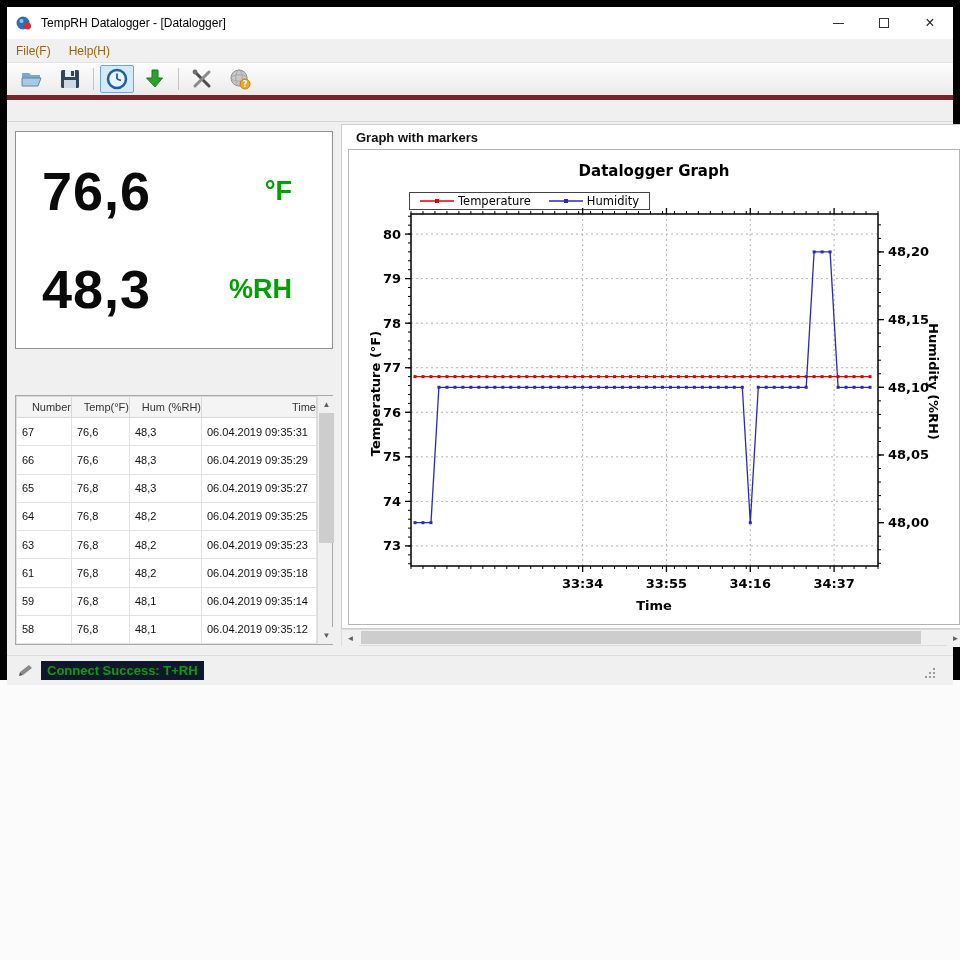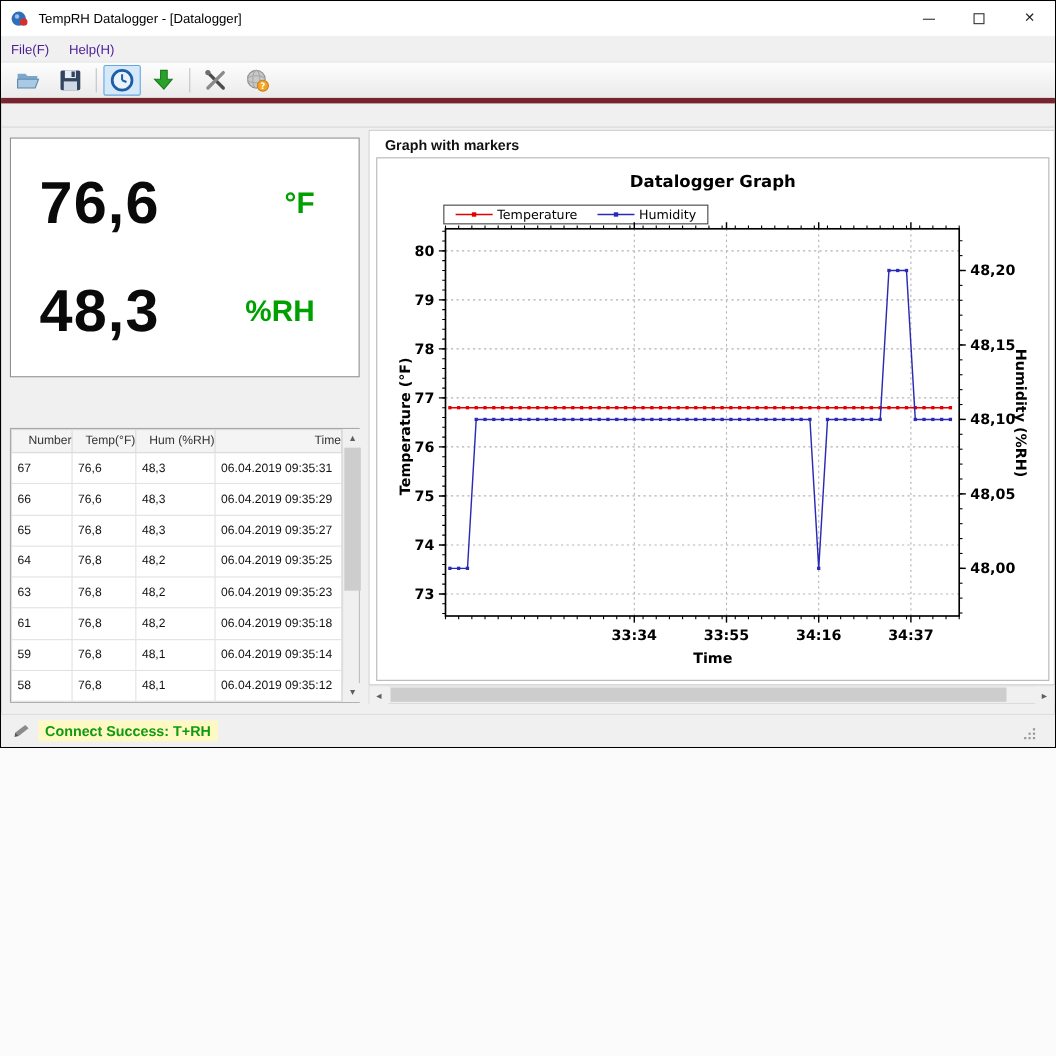--- a/index.html
+++ b/index.html
@@ -1,30 +1,30 @@
 <!DOCTYPE html>
 <html><head>
 <meta charset="utf-8">
 <style>
   * { margin:0; padding:0; box-sizing:border-box; }
   html,body { width:960px; height:960px; background:#fbfbfb; font-family:"Liberation Sans",sans-serif; }
-  .window { position:absolute; left:0; top:0; width:960px; height:680px; background:#f0f0f0; border:1px solid #000000; }
+  .window { position:absolute; left:0; top:0; width:960px; height:680px; background:#f0f0f0; border:7px solid #000000; }
 
   
   .titlebar { position:absolute; left:0; top:0; width:100%; height:32px; background:#ffffff; display:flex; align-items:center; }
   .title-icon { width:18px; height:18px; margin:0 8px 0 8px; }
   .title-text { font-size:12px; color:#000; }
   .win-buttons { position:absolute; right:0; top:0; height:32px; display:flex; }
   .win-btn { width:46px; height:32px; display:flex; align-items:center; justify-content:center; font-size:14px; color:#222; cursor:default; }
   .min-glyph { width:11px; height:1px; background:#333; display:block; }
   .max-glyph { width:10px; height:10px; border:1px solid #333; display:block; }
 
   
   .menubar { position:absolute; left:0; top:32px; width:100%; height:24px; background:#f0f0f0; display:flex; align-items:center; border-bottom:1px solid #e3e3e3; }
-  .menu-item { font-size:12px; color:#4c1d95; padding:4px 9px; }
+  .menu-item { font-size:12px; color:#a16207; padding:4px 9px; }
 
   
   .toolbar { position:absolute; left:0; top:56px; width:100%; height:32px; background:linear-gradient(#fdfdfd,#ebebeb); display:flex; align-items:center; padding-left:8px; }
   .tool-btn { width:34px; height:28px; display:flex; align-items:center; justify-content:center; border:1px solid transparent; border-radius:2px; margin-right:4px; }
   .tool-btn.selected { background:#d6e9fb; border:1px solid #66a7dd; }
   .tool-sep { width:1px; height:22px; background:#c3c3c3; margin:0 6px 0 2px; }
 
   .maroon-bar { position:absolute; left:0; top:88px; width:100%; height:5px; background:#77242c; }
 
   
@@ -63,21 +63,21 @@
   .legend-entry { display:flex; align-items:center; gap:4px; }
   .legend-label { font:11.5px "DejaVu Sans",sans-serif; color:#000; }
   .axis-label { position:absolute; font:bold 13px "DejaVu Sans",sans-serif; color:#000; white-space:nowrap; }
   .ylabel-left  { left:-44px; top:236px; transform:rotate(-90deg); transform-origin:center; width:140px; text-align:center; }
   .ylabel-right { right:-44px; top:224px; transform:rotate(90deg); transform-origin:center; width:140px; text-align:center; }
   .xlabel { left:0; top:448px; width:100%; text-align:center; }
   .tick-label { font:bold 13px "DejaVu Sans",sans-serif; fill:#000; }
 
   
   .statusbar { position:absolute; left:0; top:648px; width:100%; height:30px; background:#f0f0f0; border-top:1px solid #dddddd; display:flex; align-items:center; }
-  .status-msg { font-size:13px; font-weight:bold; margin-left:6px; background:#fef9c3; padding:2px 6px; }
+  .status-msg { font-size:13px; font-weight:bold; margin-left:6px; background:#0f172a; padding:2px 6px; }
   .grip { position:absolute; right:18px; top:10px; width:12px; height:12px; }
   .grip i { position:absolute; width:2px; height:2px; background:#9a9a9a; }
 </style>
 </head>
 <body>
 
 <div class="window">
 
   <div class="titlebar">
     <svg class="title-icon" viewBox="0 0 18 18">

